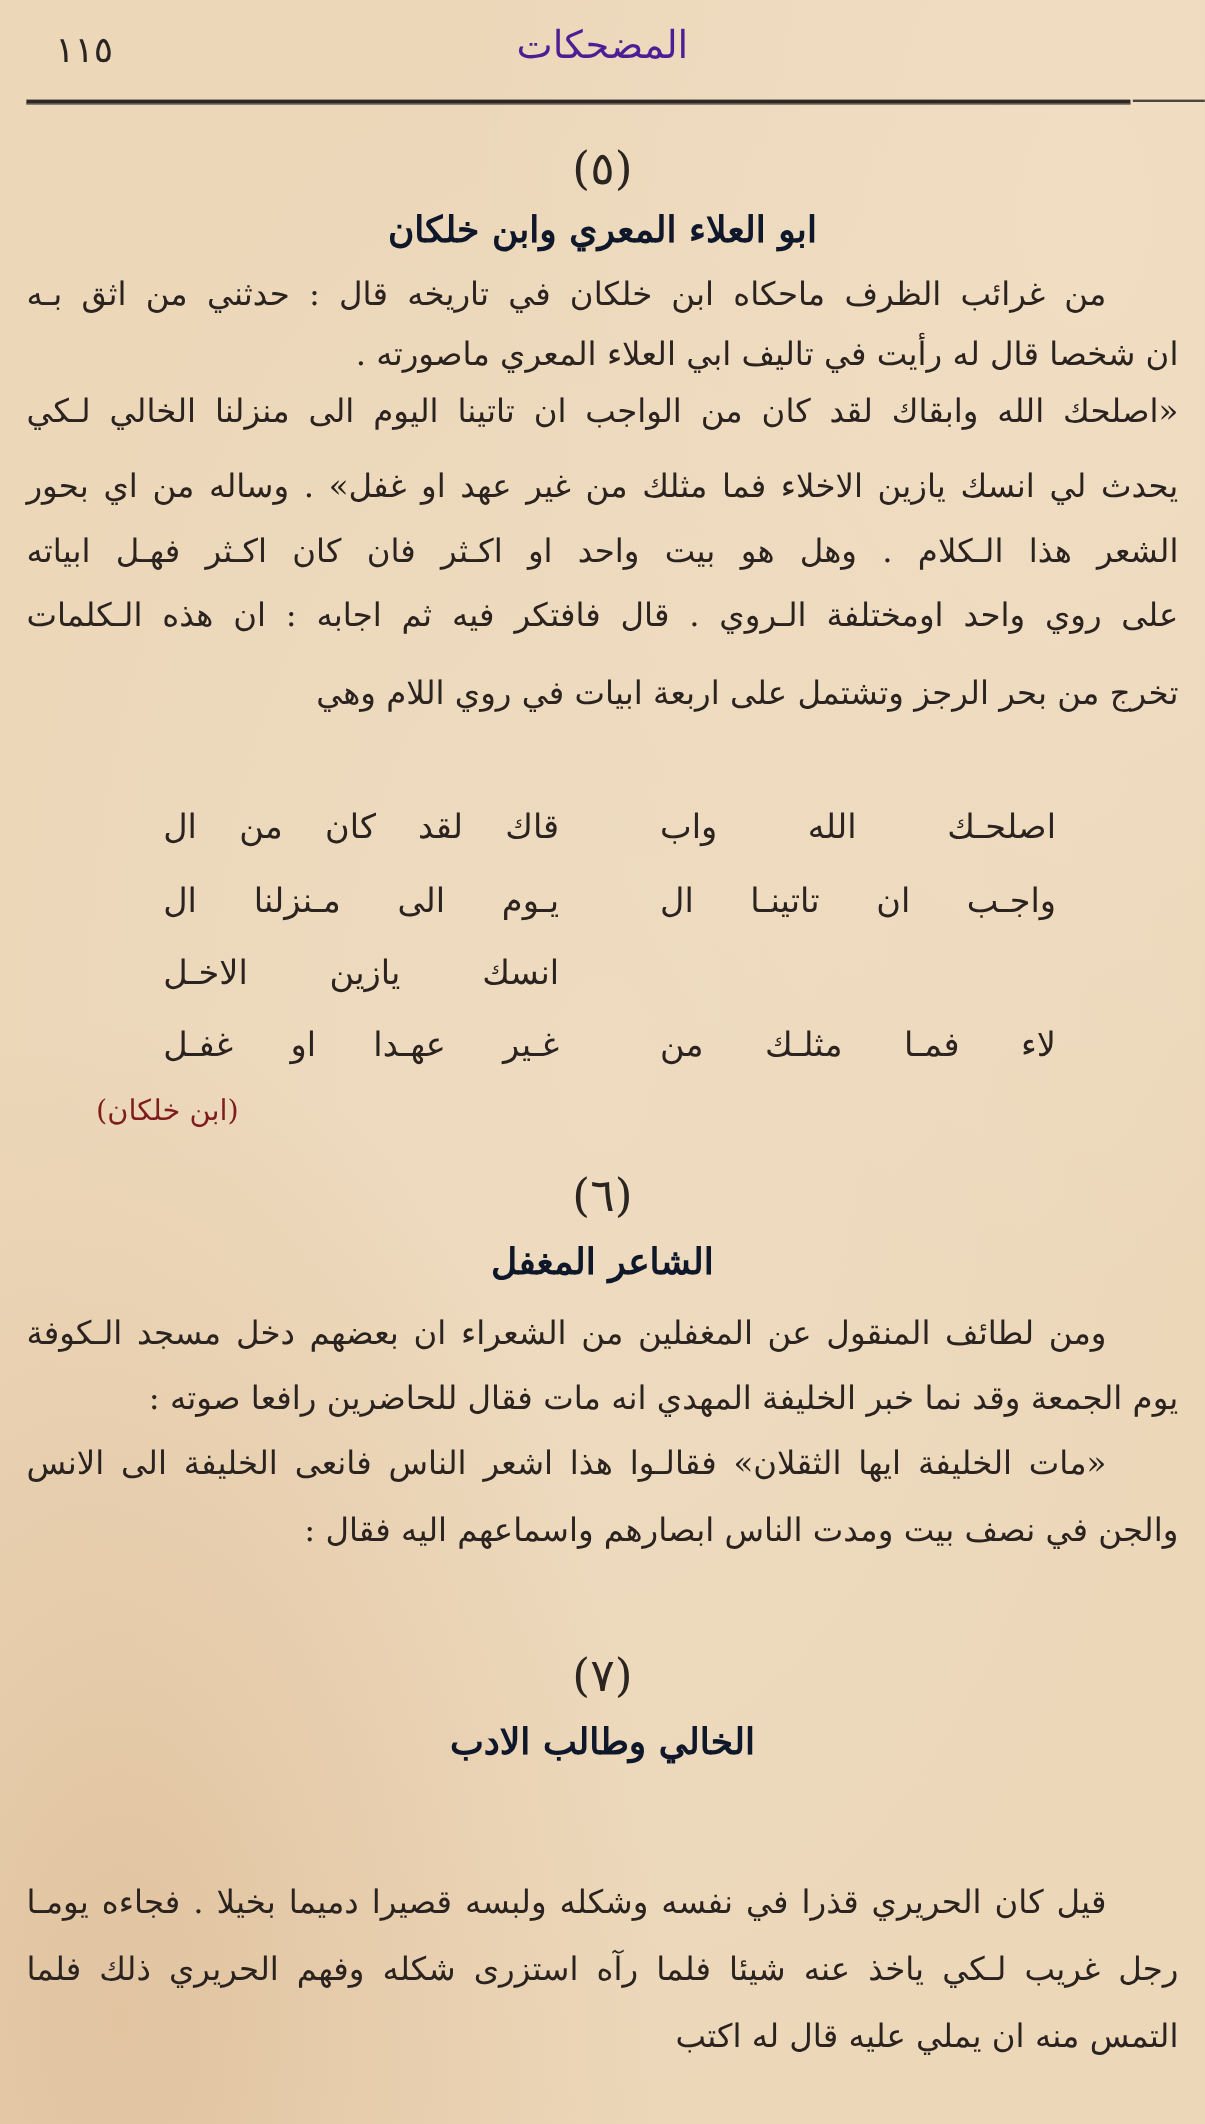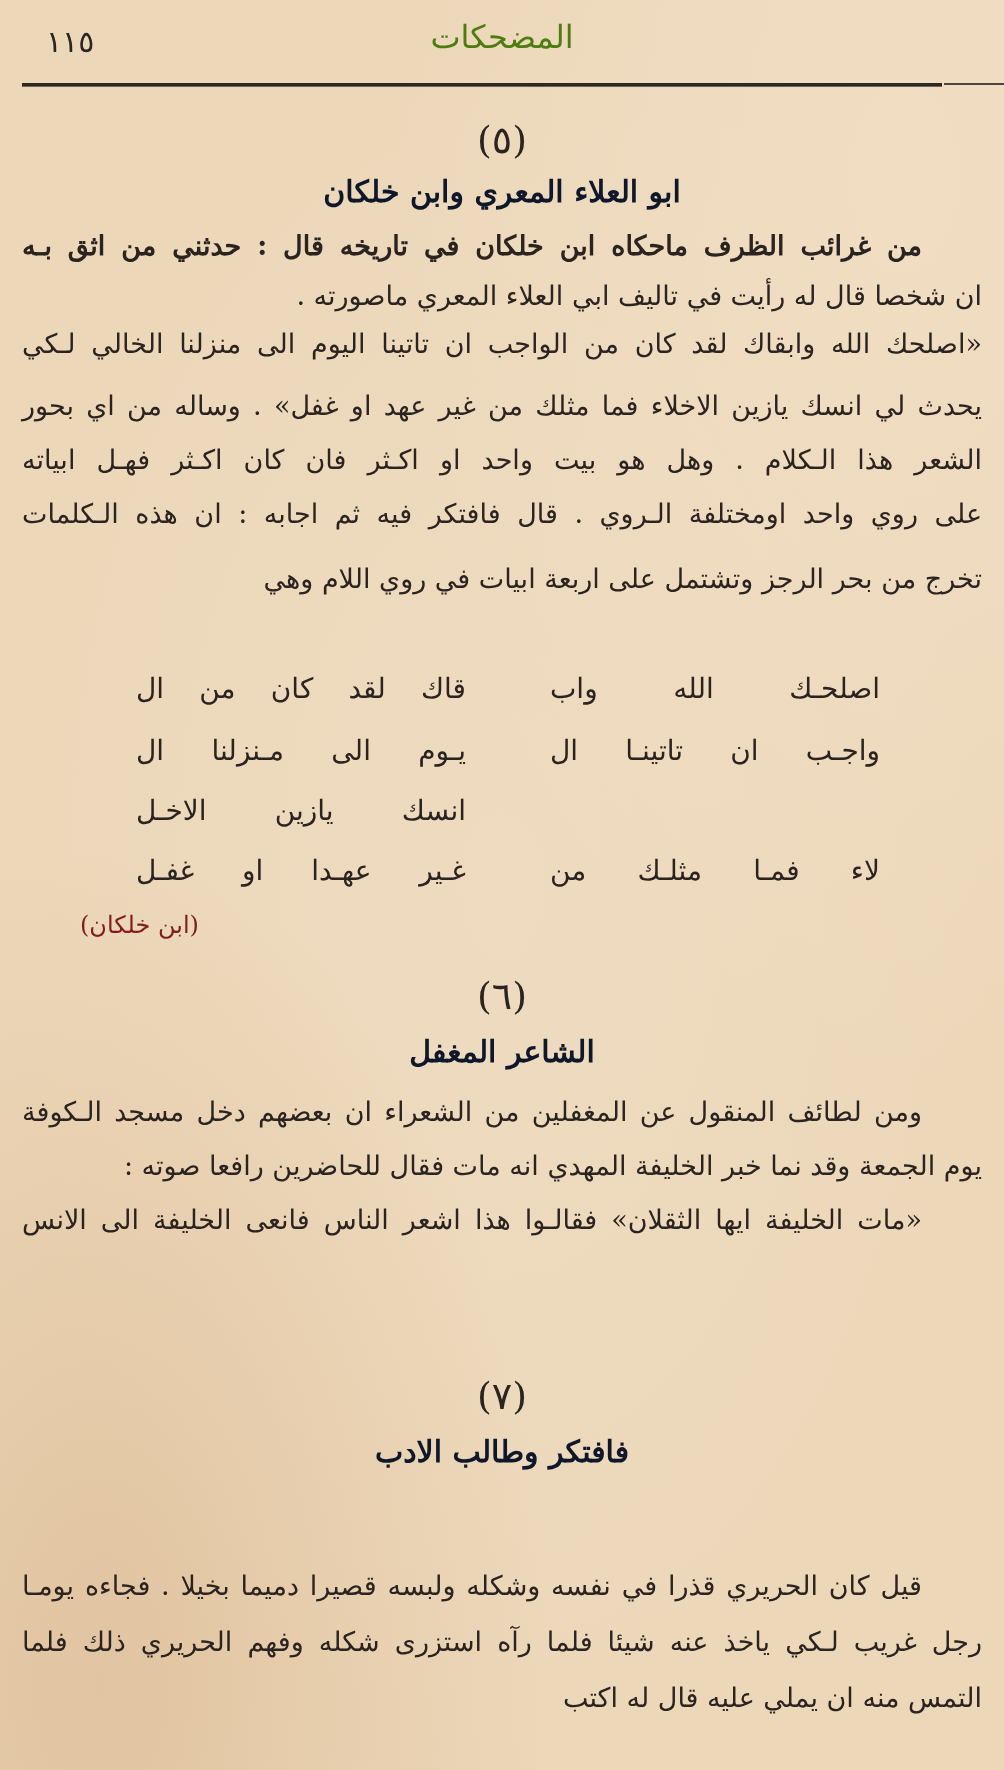--- a/index.html
+++ b/index.html
@@ -42,21 +42,21 @@
       direction: rtl;
     }
     .running-title {
       position: absolute;
       left: 0;
       right: 0;
       top: 4px;
       text-align: center;
       font-size: 32px;
       direction: rtl;
-      color: #4d7c0f;
+      color: #4c1d95;
     }
     .header-rule {
       position: absolute;
       top: 83px;
       left: 22px;
       width: 920px;
       height: 3px;
       background: #2e2724;
       border-bottom: 1px solid #6e625a;
     }
@@ -146,21 +146,21 @@
     <div class="page-number">١١٥</div>
     <div class="running-title">المضحكات</div>
   </div>
   <div class="header-rule">
     <div class="tail"></div>
   </div>
 
   <div class="section-number" style="top:118px;">(٥)</div>
   <div class="section-title" style="top:174px;">ابو العلاء المعري وابن خلكان</div>
 
-  <div class="para-line first" style="top:226px;font-weight:bold;">من غرائب الظرف ماحكاه ابن خلكان في تاريخه قال : حدثني من اثق بـه</div>
+  <div class="para-line first" style="top:226px;">من غرائب الظرف ماحكاه ابن خلكان في تاريخه قال : حدثني من اثق بـه</div>
   <div class="para-line last" style="top:276px;">ان شخصا قال له رأيت في تاليف ابي العلاء المعري ماصورته .</div>
   <div class="para-line" style="top:324px;">«اصلحك الله وابقاك لقد كان من الواجب ان تاتينا اليوم الى منزلنا الخالي لـكي</div>
   <div class="para-line" style="top:386px;">يحدث لي انسك يازين الاخلاء فما مثلك من غير عهد او غفل» . وساله من اي بحور</div>
   <div class="para-line" style="top:440px;">الشعر هذا الـكلام . وهل هو بيت واحد او اكـثر فان كان اكـثر فهـل ابياته</div>
   <div class="para-line" style="top:494px;">على روي واحد اومختلفة الـروي . قال فافتكر فيه ثم اجابه : ان هذه الـكلمات</div>
   <div class="para-line last" style="top:546px;margin-top:13px;">تخرج من بحر الرجز وتشتمل على اربعة ابيات في روي اللام وهي</div>
 
   <div class="poem-row" style="top:672px;">
     <span class="hemi-right">اصلحـك   الله   واب</span>
     <span class="hemi-left">قاك  لقد  كان  من  ال</span>
@@ -177,21 +177,22 @@
     <span class="hemi-left">غـير  عهـدا  او  غفـل</span>
   </div>
   <div class="source-note">(ابن خلكان)</div>
 
   <div class="section-number" style="top:974px;">(٦)</div>
   <div class="section-title" style="top:1034px;">الشاعر المغفل</div>
 
   <div class="para-line first" style="top:1092px;">ومن لطائف المنقول عن المغفلين من الشعراء ان بعضهم دخل مسجد الـكوفة</div>
   <div class="para-line last" style="top:1146px;">يوم الجمعة وقد نما خبر الخليفة المهدي انه مات فقال للحاضرين رافعا صوته :</div>
   <div class="para-line first" style="top:1200px;">«مات الخليفة ايها الثقلان» فقالـوا هذا اشعر الناس فانعى الخليفة الى الانس</div>
+  <div class="para-line last" style="top:1256px;">والجن في نصف بيت ومدت الناس ابصارهم واسماعهم اليه فقال :</div>
 
   <div class="section-number" style="top:1374px;">(٧)</div>
-  <div class="section-title" style="top:1434px;">فافتكر وطالب الادب</div>
+  <div class="section-title" style="top:1434px;">الخالي وطالب الادب</div>
 
   <div class="para-line first" style="top:1566px;">قيل كان الحريري قذرا في نفسه وشكله ولبسه قصيرا دميما بخيلا . فجاءه يومـا</div>
   <div class="para-line" style="top:1622px;">رجل غريب لـكي ياخذ عنه شيئا فلما رآه استزرى شكله وفهم الحريري ذلك فلما</div>
   <div class="para-line last" style="top:1678px;">التمس منه ان يملي عليه قال له اكتب</div>
 
 </div>
 
 </body></html>

